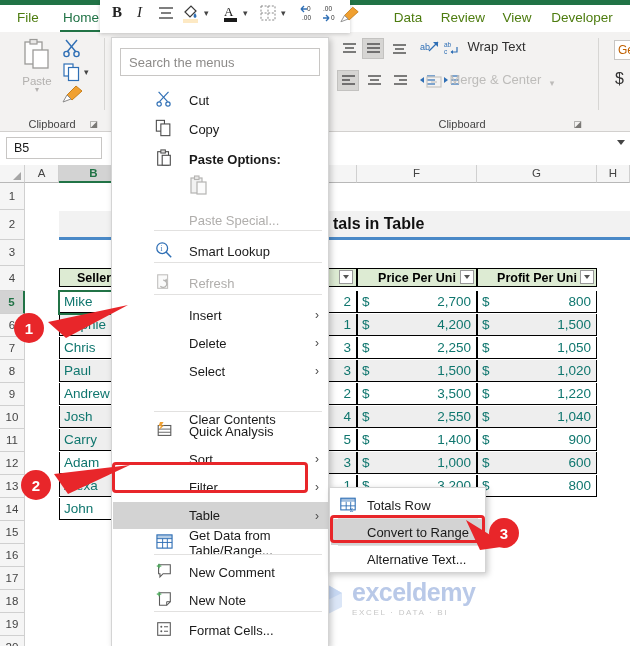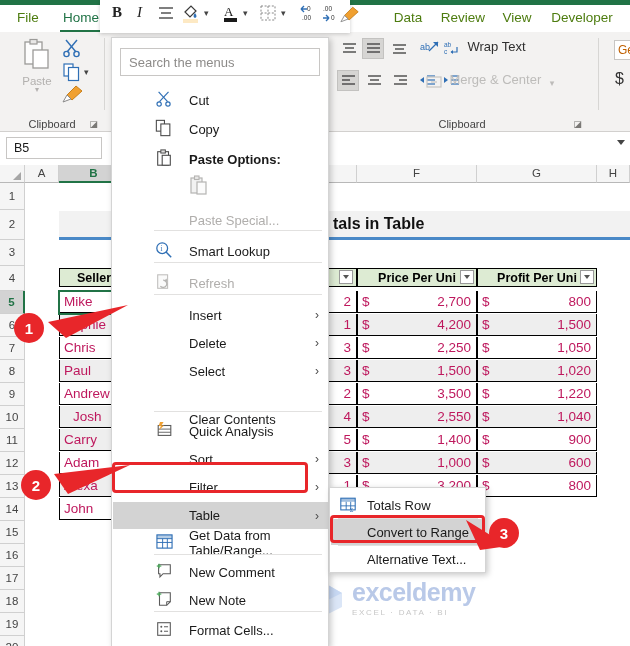--- a/index.html
+++ b/index.html
@@ -91,21 +91,21 @@
   }
   .filt {
     position:absolute; width:14px; height:14px; background:#ffffff;
     border:1px solid #9a9a9a; display:flex; align-items:center; justify-content:center;
   }
   .filt::after { content:""; border-left:3.5px solid transparent; border-right:3.5px solid transparent;
     border-top:4px solid #555; }
   .tcell {
     position:absolute; height:22px; border-left:1px solid #000; border-right:1px solid #000;
     border-bottom:1px solid #000;
-    font-size:13.5px; color:#be185d; display:flex; align-items:center; overflow:hidden; white-space:nowrap;
+    font-size:13.5px; color:#0f766e; display:flex; align-items:center; overflow:hidden; white-space:nowrap;
   }
   .tcell.band { background:#eeeeee; }
   .tcell.num { justify-content:flex-end; padding-right:5px; }
   .tcell .dol { position:absolute; left:4px; }
 
   .sel-cell { position:absolute; border:2px solid #217346; }
 
   
   #ctxmenu {
     position:absolute; left:111px; top:37px; width:218px; height:610px;
@@ -436,21 +436,21 @@
   <div class="thdr" style="left:357px; top:103px; width:120px;">Price Per Uni</div>
   <div class="filt" style="left:460px; top:105px;"></div>
   <div class="thdr" style="left:477px; top:103px; width:120px;">Profit Per Uni</div>
   <div class="filt" style="left:580px; top:105px;"></div>
 
   <div class="tcell" style="left:59px; top:126px; width:70px; padding-left:4px;">Mike</div>
   <div class="tcell band" style="left:59px; top:149px; width:70px; padding-left:4px;">Sophie</div>
   <div class="tcell" style="left:59px; top:172px; width:70px; padding-left:4px;">Chris</div>
   <div class="tcell band" style="left:59px; top:195px; width:70px; padding-left:4px;">Paul</div>
   <div class="tcell" style="left:59px; top:218px; width:70px; padding-left:4px;">Andrew</div>
-  <div class="tcell band" style="left:59px; top:241px; width:70px; padding-left:13px;">Josh</div>
+  <div class="tcell band" style="left:59px; top:241px; width:70px; padding-left:4px;">Josh</div>
   <div class="tcell" style="left:59px; top:264px; width:70px; padding-left:4px;background:#eee;">Carry</div>
   <div class="tcell" style="left:59px; top:287px; width:70px; padding-left:4px;">Adam</div>
   <div class="tcell band" style="left:59px; top:310px; width:70px; padding-left:4px;">Alexa</div>
   <div class="tcell" style="left:59px; top:333px; width:70px; padding-left:4px;">John</div>
 
   <div class="tcell num" style="left:253px; top:126px; width:104px;">2</div>
   <div class="tcell num band" style="left:253px; top:149px; width:104px;">1</div>
   <div class="tcell num" style="left:253px; top:172px; width:104px;">3</div>
   <div class="tcell num band" style="left:253px; top:195px; width:104px;">3</div>
   <div class="tcell num" style="left:253px; top:218px; width:104px;">2</div>

